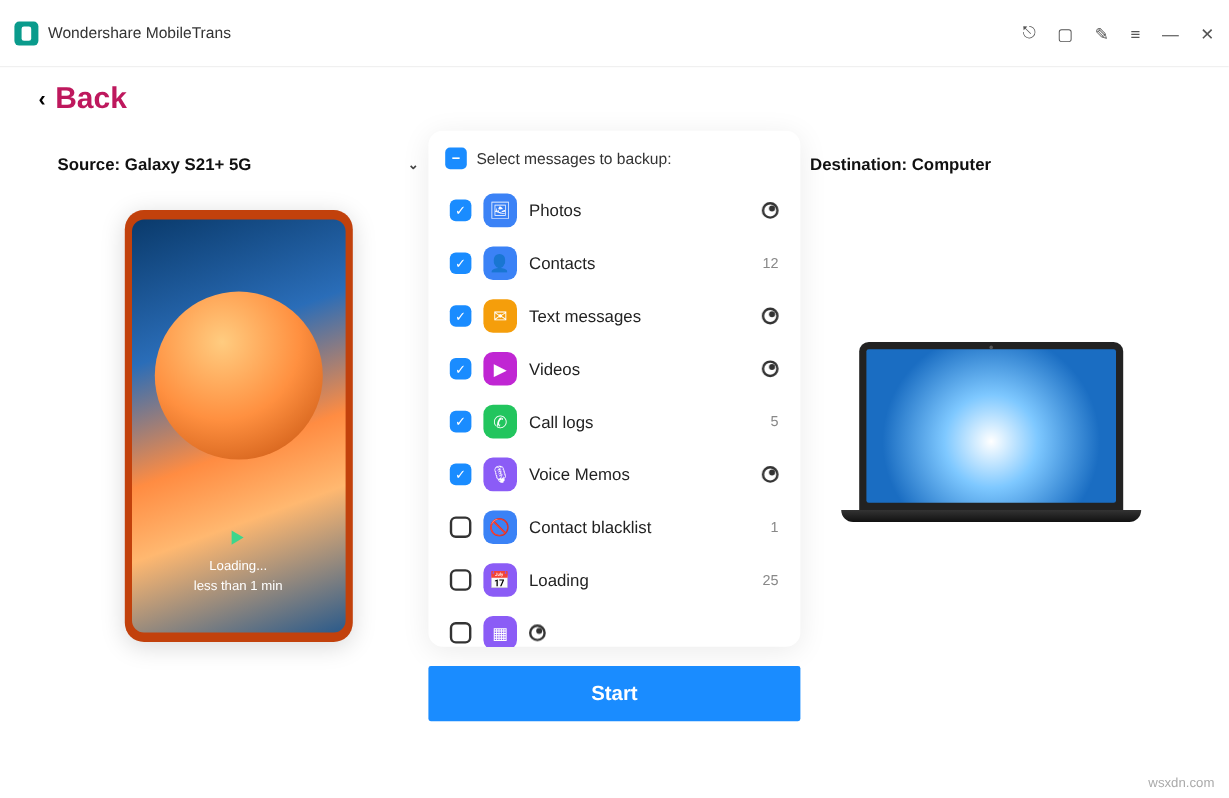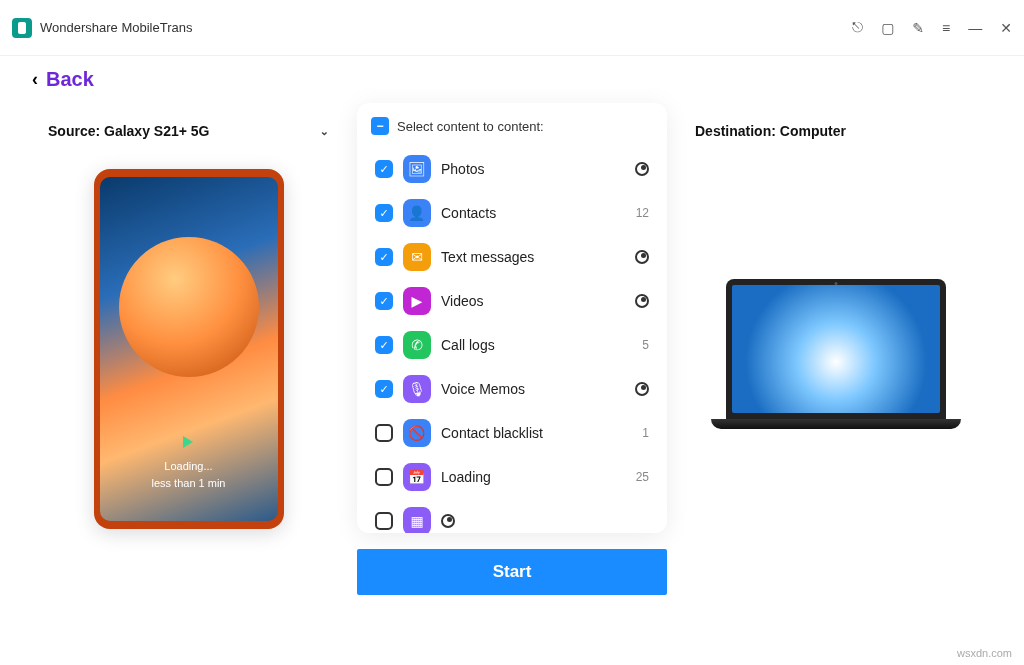--- a/index.html
+++ b/index.html
@@ -5,22 +5,22 @@
 * { box-sizing: border-box; margin: 0; padding: 0; font-family: -apple-system, BlinkMacSystemFont, 'Segoe UI', Arial, sans-serif; }
 body { width: 1024px; height: 665px; background: #fff; overflow: hidden; position: relative; }
 .titlebar { height: 56px; display: flex; align-items: center; padding: 0 12px; border-bottom: 1px solid #f0f0f0; }
 .app-icon { width: 20px; height: 20px; background: #0a9b8c; border-radius: 4px; display: flex; align-items: center; justify-content: center; margin-right: 8px; }
 .app-icon::after { content: ''; width: 8px; height: 12px; background: #fff; border-radius: 2px; }
 .app-title { font-size: 13px; color: #333; font-weight: 500; flex: 1; }
 .title-controls { display: flex; gap: 18px; align-items: center; color: #555; }
 .title-controls > * { cursor: pointer; font-size: 14px; }
 .back-row { padding: 12px 32px; display: flex; align-items: center; gap: 8px; }
 .back-row .chev { font-size: 18px; font-weight: bold; cursor: pointer; }
-.back-txt { font-size: 20px; font-weight: 700; color: #6d28d9; }
-.content { display: flex; padding: 0 40px; gap: 20px; align-items: flex-start; }
+.back-txt { font-size: 25px; font-weight: 700; color: #be185d; }
+.content { display: flex; padding: 0 40px; align-items: flex-start; }
 .panel { flex: 1; }
 .panel-header { font-size: 14px; font-weight: 700; color: #111; padding: 20px 8px 30px 8px; display: flex; align-items: center; justify-content: space-between; }
 .chev-down { font-size: 11px; color: #444; }
 .phone { width: 190px; height: 360px; margin: 0 auto; background: #c2410c; border-radius: 16px; padding: 8px 6px; position: relative; box-shadow: 0 4px 20px rgba(0,0,0,.15); }
 .phone-screen { width: 100%; height: 100%; border-radius: 10px; background: linear-gradient(160deg,#0a3a6b 0%,#2a6db8 30%,#ff8c42 55%,#ffb870 70%,#2a5a8b 100%); position: relative; overflow: hidden; display: flex; flex-direction: column; align-items: center; justify-content: flex-end; }
 .phone-screen::before { content:''; position:absolute; top:60px; left:50%; transform:translateX(-50%); width:140px; height:140px; background: radial-gradient(circle at 40% 30%, #ffcc80, #ff9040 50%, #d96820 80%); border-radius:50%; }
 .phone-overlay { color:#fff; font-size:11px; text-align:center; padding-bottom:30px; line-height:1.5; z-index:2; }
 .play { width:0;height:0;border-left:10px solid #3dd68c;border-top:6px solid transparent;border-bottom:6px solid transparent;margin:0 auto 10px; }
 .center-col { width: 310px; display: flex; flex-direction: column; align-items: stretch; }
 .list-card { background:#fff; border-radius:12px; box-shadow:0 4px 24px rgba(0,0,0,.08); padding:14px 4px 0 14px; height: 430px; display:flex; flex-direction:column; }
@@ -81,21 +81,21 @@
           <div>less than 1 min</div>
         </div>
       </div>
     </div>
   </div>
 
   <div class="center-col">
     <div class="list-card">
       <div class="list-head">
         <div class="master-chk">−</div>
-        <span>Select content to content:</span>
+        <span>Select messages to backup:</span>
       </div>
       <div class="list-body" id="list-body">
           <div class="row">
             <div class="chk on">✓</div>
             <div class="row-icon" style="background: rgb(59, 130, 246);">🖼</div>
             <div class="row-label">Photos</div>
             <div class="spinner"></div>
           </div>
           <div class="row">
             <div class="chk on">✓</div>

